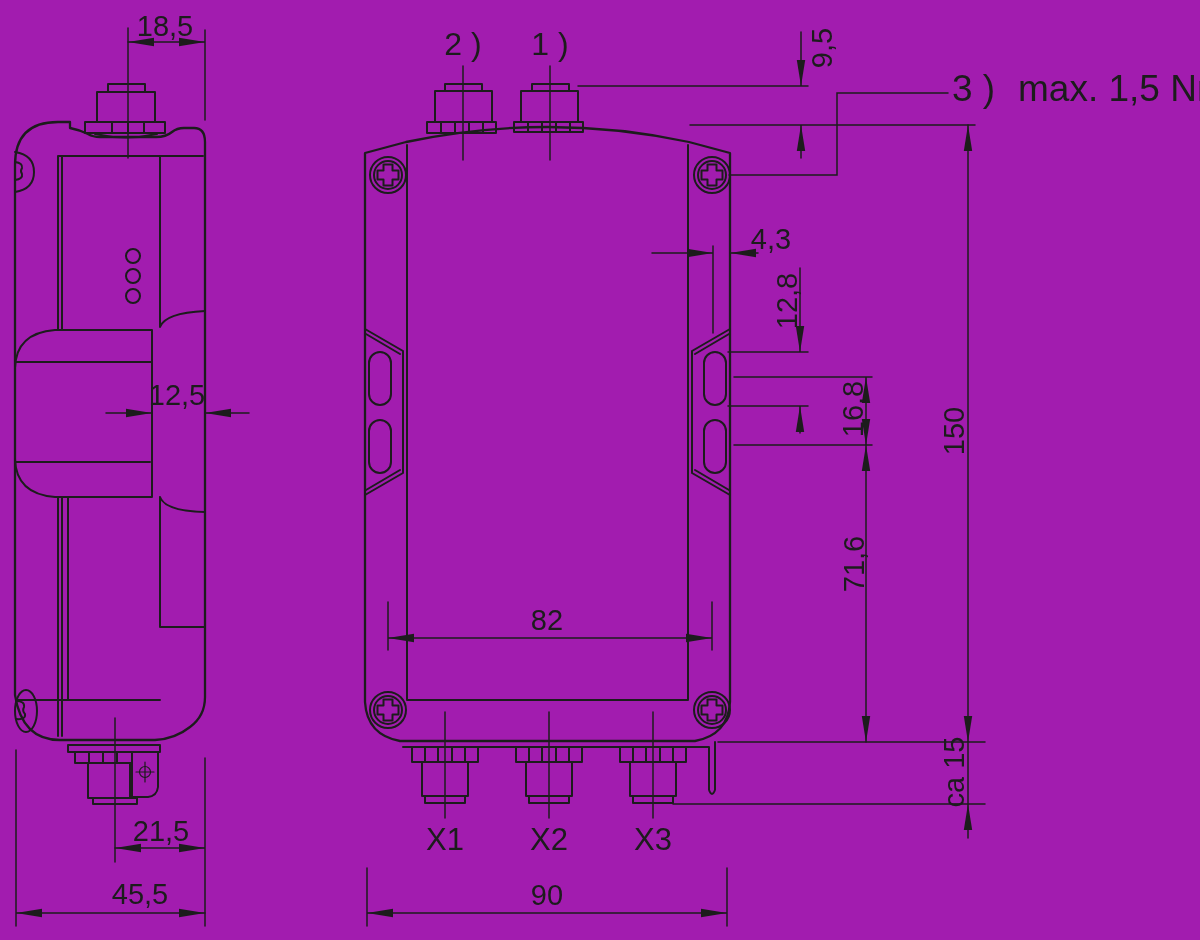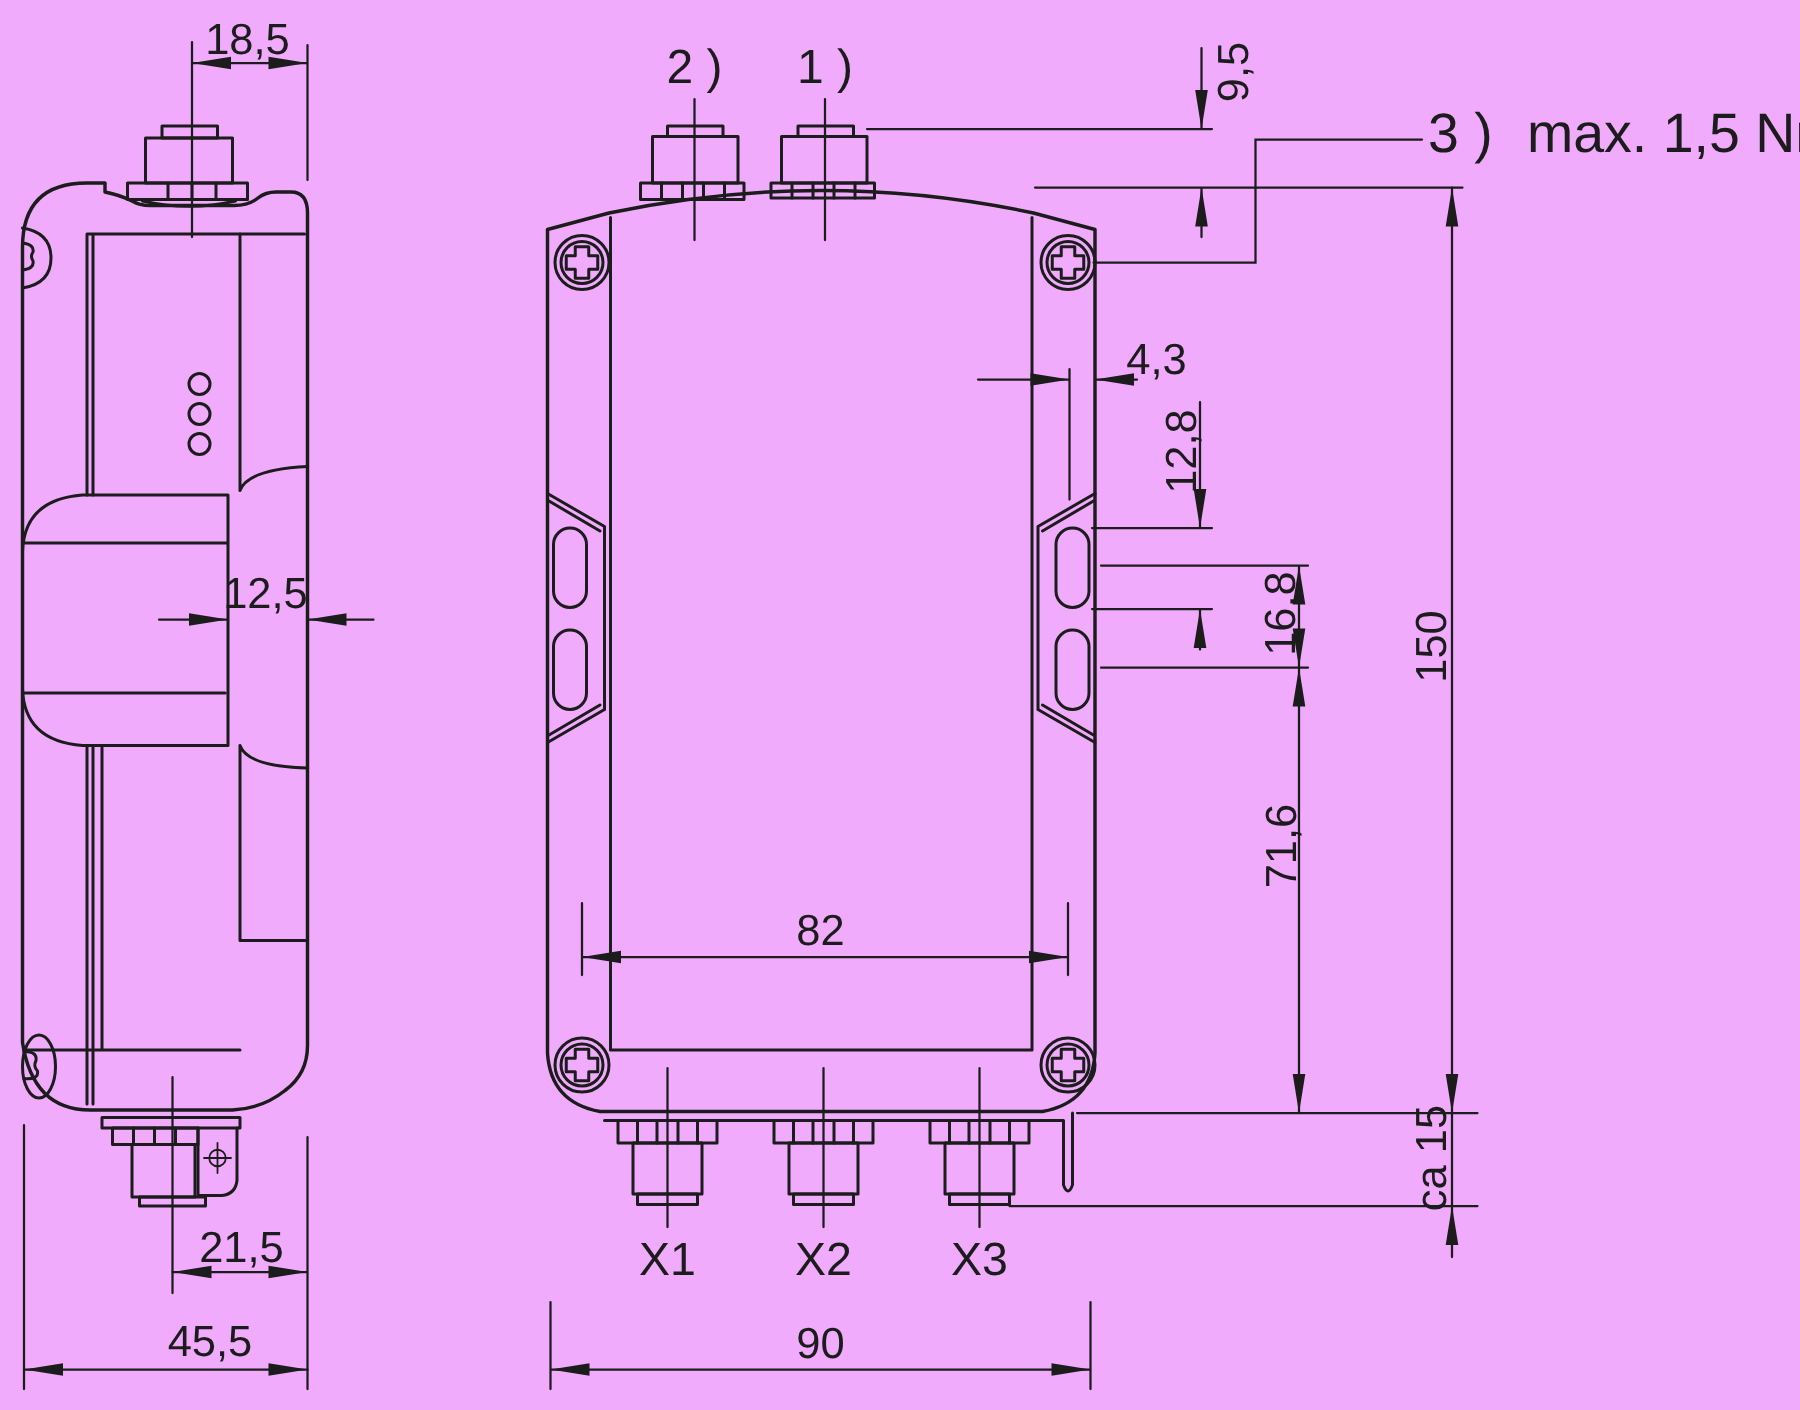--- a/index.html
+++ b/index.html
@@ -1,16 +1,16 @@
 <!DOCTYPE html>
 <html><head>
 <meta charset="utf-8">
 <style>
   html,body { margin:0; padding:0; background:#ffffff; }
-  .stage { position:relative; width:1200px; height:940px; background:#f0abfc; overflow:hidden; }
+  .stage { position:relative; width:1200px; height:940px; background:#a21caf; overflow:hidden; }
   svg { display:block; }
   text { font-family:"Liberation Sans","DejaVu Sans",sans-serif; fill:#1c1c1c; }
   .dim-text  { font-size:29px; }
   .lbl-text  { font-size:32px; }
   .port-text { font-size:31px; }
   .note-text { font-size:37px; }
   .outline { stroke:#1c1c1c; stroke-width:2.3; fill:none; stroke-linecap:round; stroke-linejoin:round; }
   .detail  { stroke:#1c1c1c; stroke-width:2;   fill:none; stroke-linecap:round; stroke-linejoin:round; }
   .thin    { stroke:#1c1c1c; stroke-width:1.5; fill:none; stroke-linecap:round; }
   .hair    { stroke:#1c1c1c; stroke-width:1.2; fill:none; stroke-linecap:round; }

